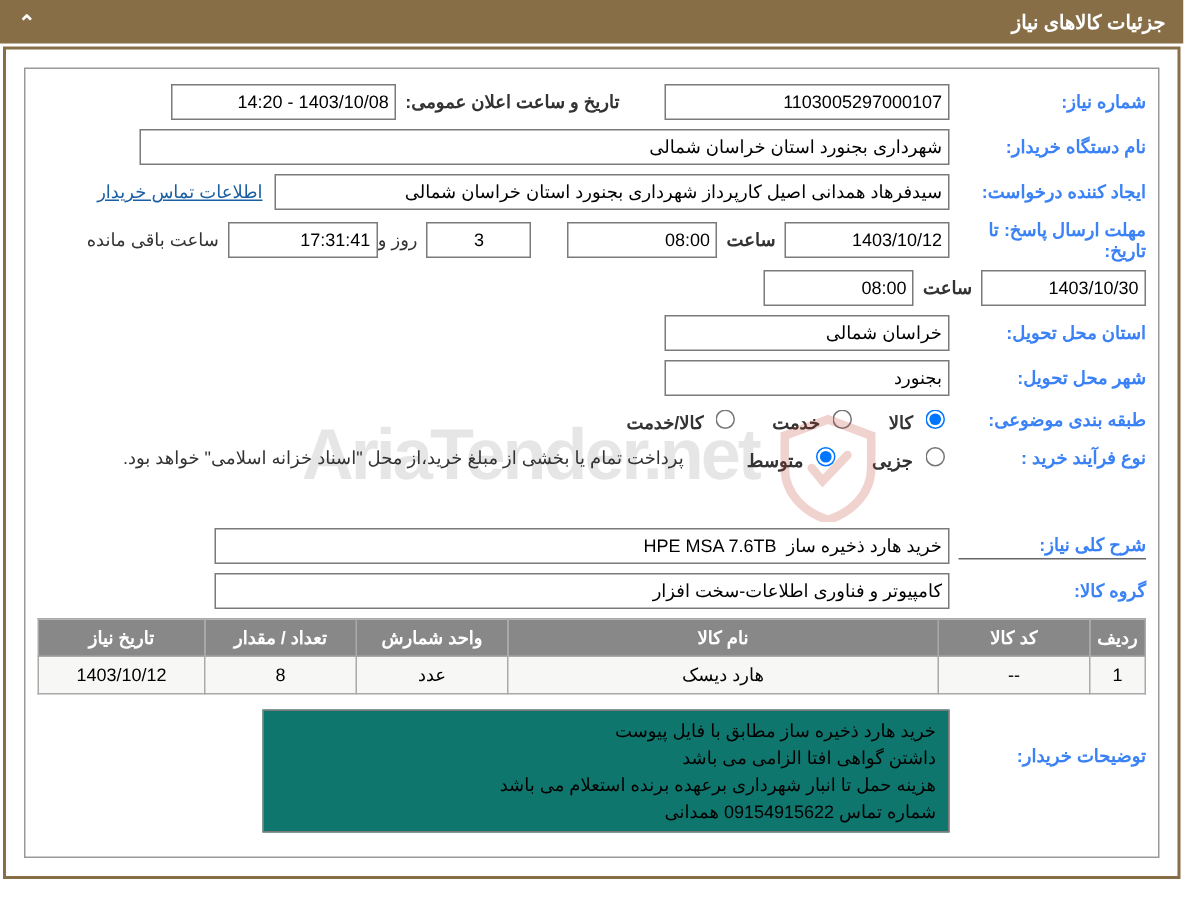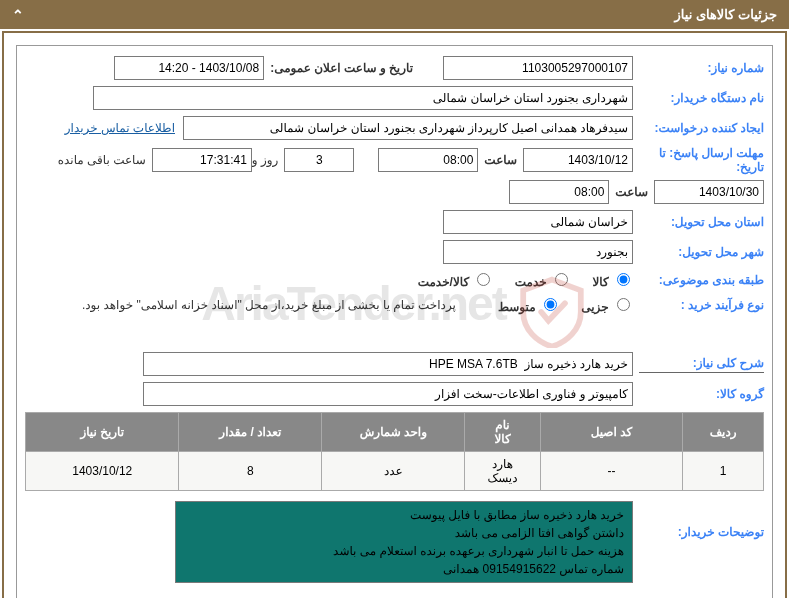--- a/index.html
+++ b/index.html
@@ -96,21 +96,21 @@
   padding-bottom: 3px;
   margin: 10px 0 8px 0;
 }
 table.items-table {
   width: 100%;
   border-collapse: collapse;
   margin-top: 6px;
 }
 table.items-table th, table.items-table td {
   border: 1px solid #aaa;
-  padding: 5px 22px;
+  padding: 5px 0;
   text-align: center;
   font-size: 12px;
 }
 table.items-table th {
   background: #888888;
   color: #fff;
   font-weight: bold;
 }
 table.items-table td {
   background: #f7f7f5;
@@ -238,21 +238,21 @@
 
   <div class="row">
     <span class="label">گروه کالا:</span>
     <input class="text-field w-480" readonly="" value="کامپیوتر و فناوری اطلاعات-سخت افزار" style="">
   </div>
 
   <table class="items-table">
     <thead>
       <tr>
         <th style="width:36px">ردیف</th>
-        <th style="width:100px">کد اصیل</th>
+        <th style="width:100px">کد کالا</th>
         <th>نام کالا</th>
         <th style="width:100px">واحد شمارش</th>
         <th style="width:100px">تعداد / مقدار</th>
         <th style="width:110px">تاریخ نیاز</th>
       </tr>
     </thead>
     <tbody>
       <tr>
         <td>1</td>
         <td>--</td>

